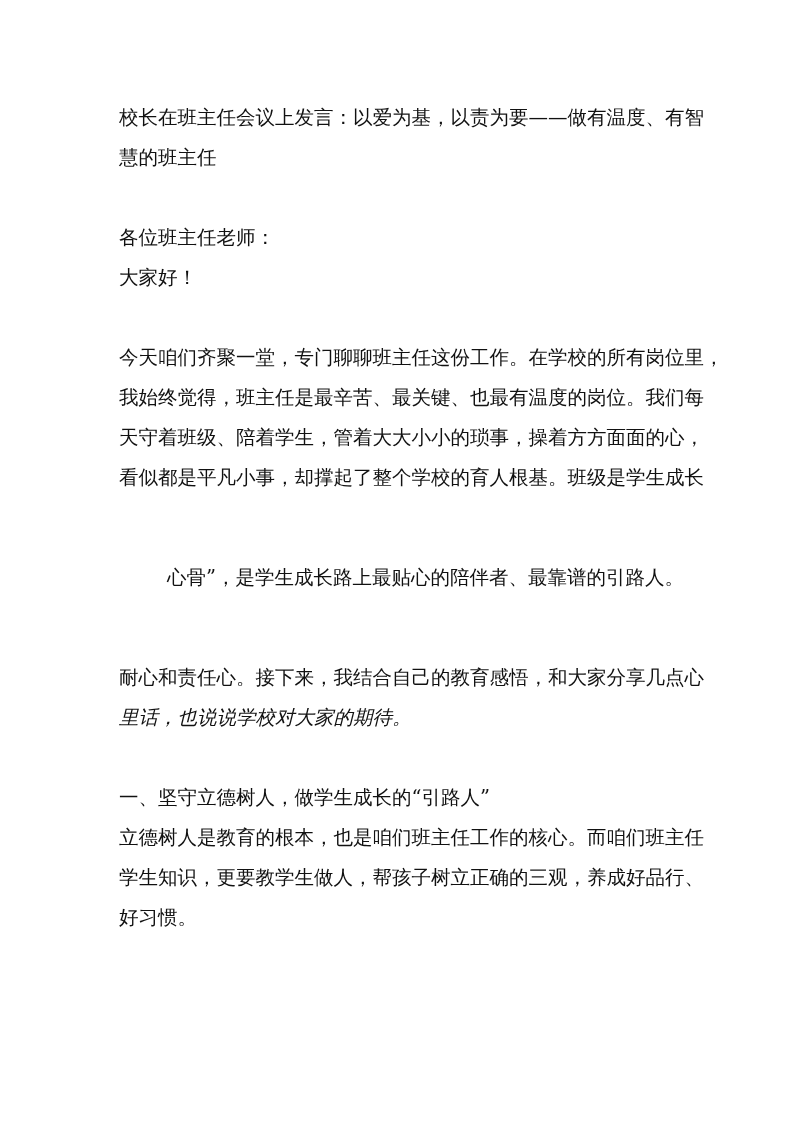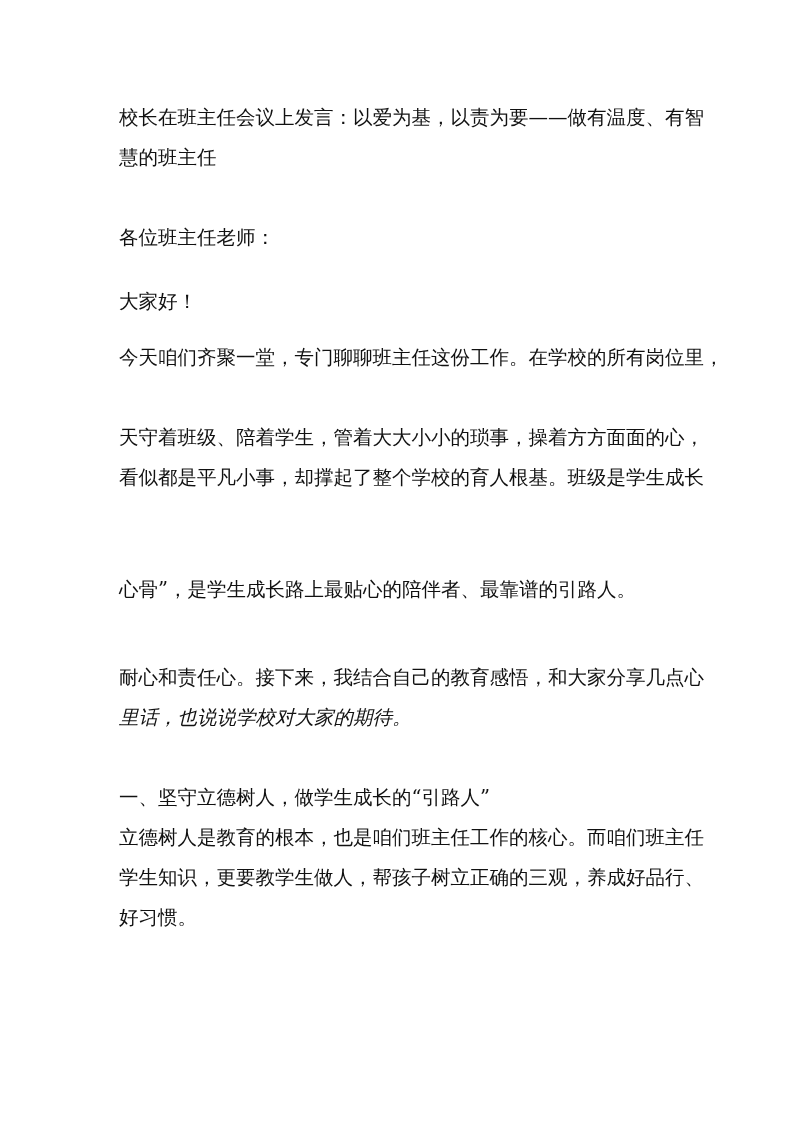--- a/index.html
+++ b/index.html
@@ -36,26 +36,27 @@
   </style>
 </head>
 <body>
 
 <div class="page">
 
   <div class="line" style="top:106px;">校长在班主任会议上发言：以爱为基，以责为要——做有温度、有智</div>
   <div class="line" style="top:146px;">慧的班主任</div>
 
   <div class="line" style="top:226px;">各位班主任老师：</div>
-  <div class="line" style="top:266px;margin-top:24px;">大家好！</div>
+  <div class="line" style="top:266px;">大家好！</div>
 
   <div class="line" style="top:346px;">今天咱们齐聚一堂，专门聊聊班主任这份工作。在学校的所有岗位里，</div>
+  <div class="line" style="top:386px;">我始终觉得，班主任是最辛苦、最关键、也最有温度的岗位。我们每</div>
   <div class="line" style="top:426px;">天守着班级、陪着学生，管着大大小小的琐事，操着方方面面的心，</div>
   <div class="line" style="top:466px;">看似都是平凡小事，却撑起了整个学校的育人根基。班级是学生成长</div>
-  <div class="line" style="top:578px;">心骨”，是学生成长路上最贴心的陪伴者、最靠谱的引路人。</div>
+  <div class="line" style="top:566px;margin-left:48px;">心骨”，是学生成长路上最贴心的陪伴者、最靠谱的引路人。</div>
 
   <div class="line" style="top:666px;">耐心和责任心。接下来，我结合自己的教育感悟，和大家分享几点心</div>
   <div class="line" style="top:706px;font-style:italic;">里话，也说说学校对大家的期待。</div>
 
   <div class="line" style="top:786px;">一、坚守立德树人，做学生成长的“引路人”</div>
   <div class="line" style="top:826px;">立德树人是教育的根本，也是咱们班主任工作的核心。而咱们班主任</div>
   <div class="line" style="top:866px;">学生知识，更要教学生做人，帮孩子树立正确的三观，养成好品行、</div>
   <div class="line" style="top:906px;">好习惯。</div>
 
 </div>

